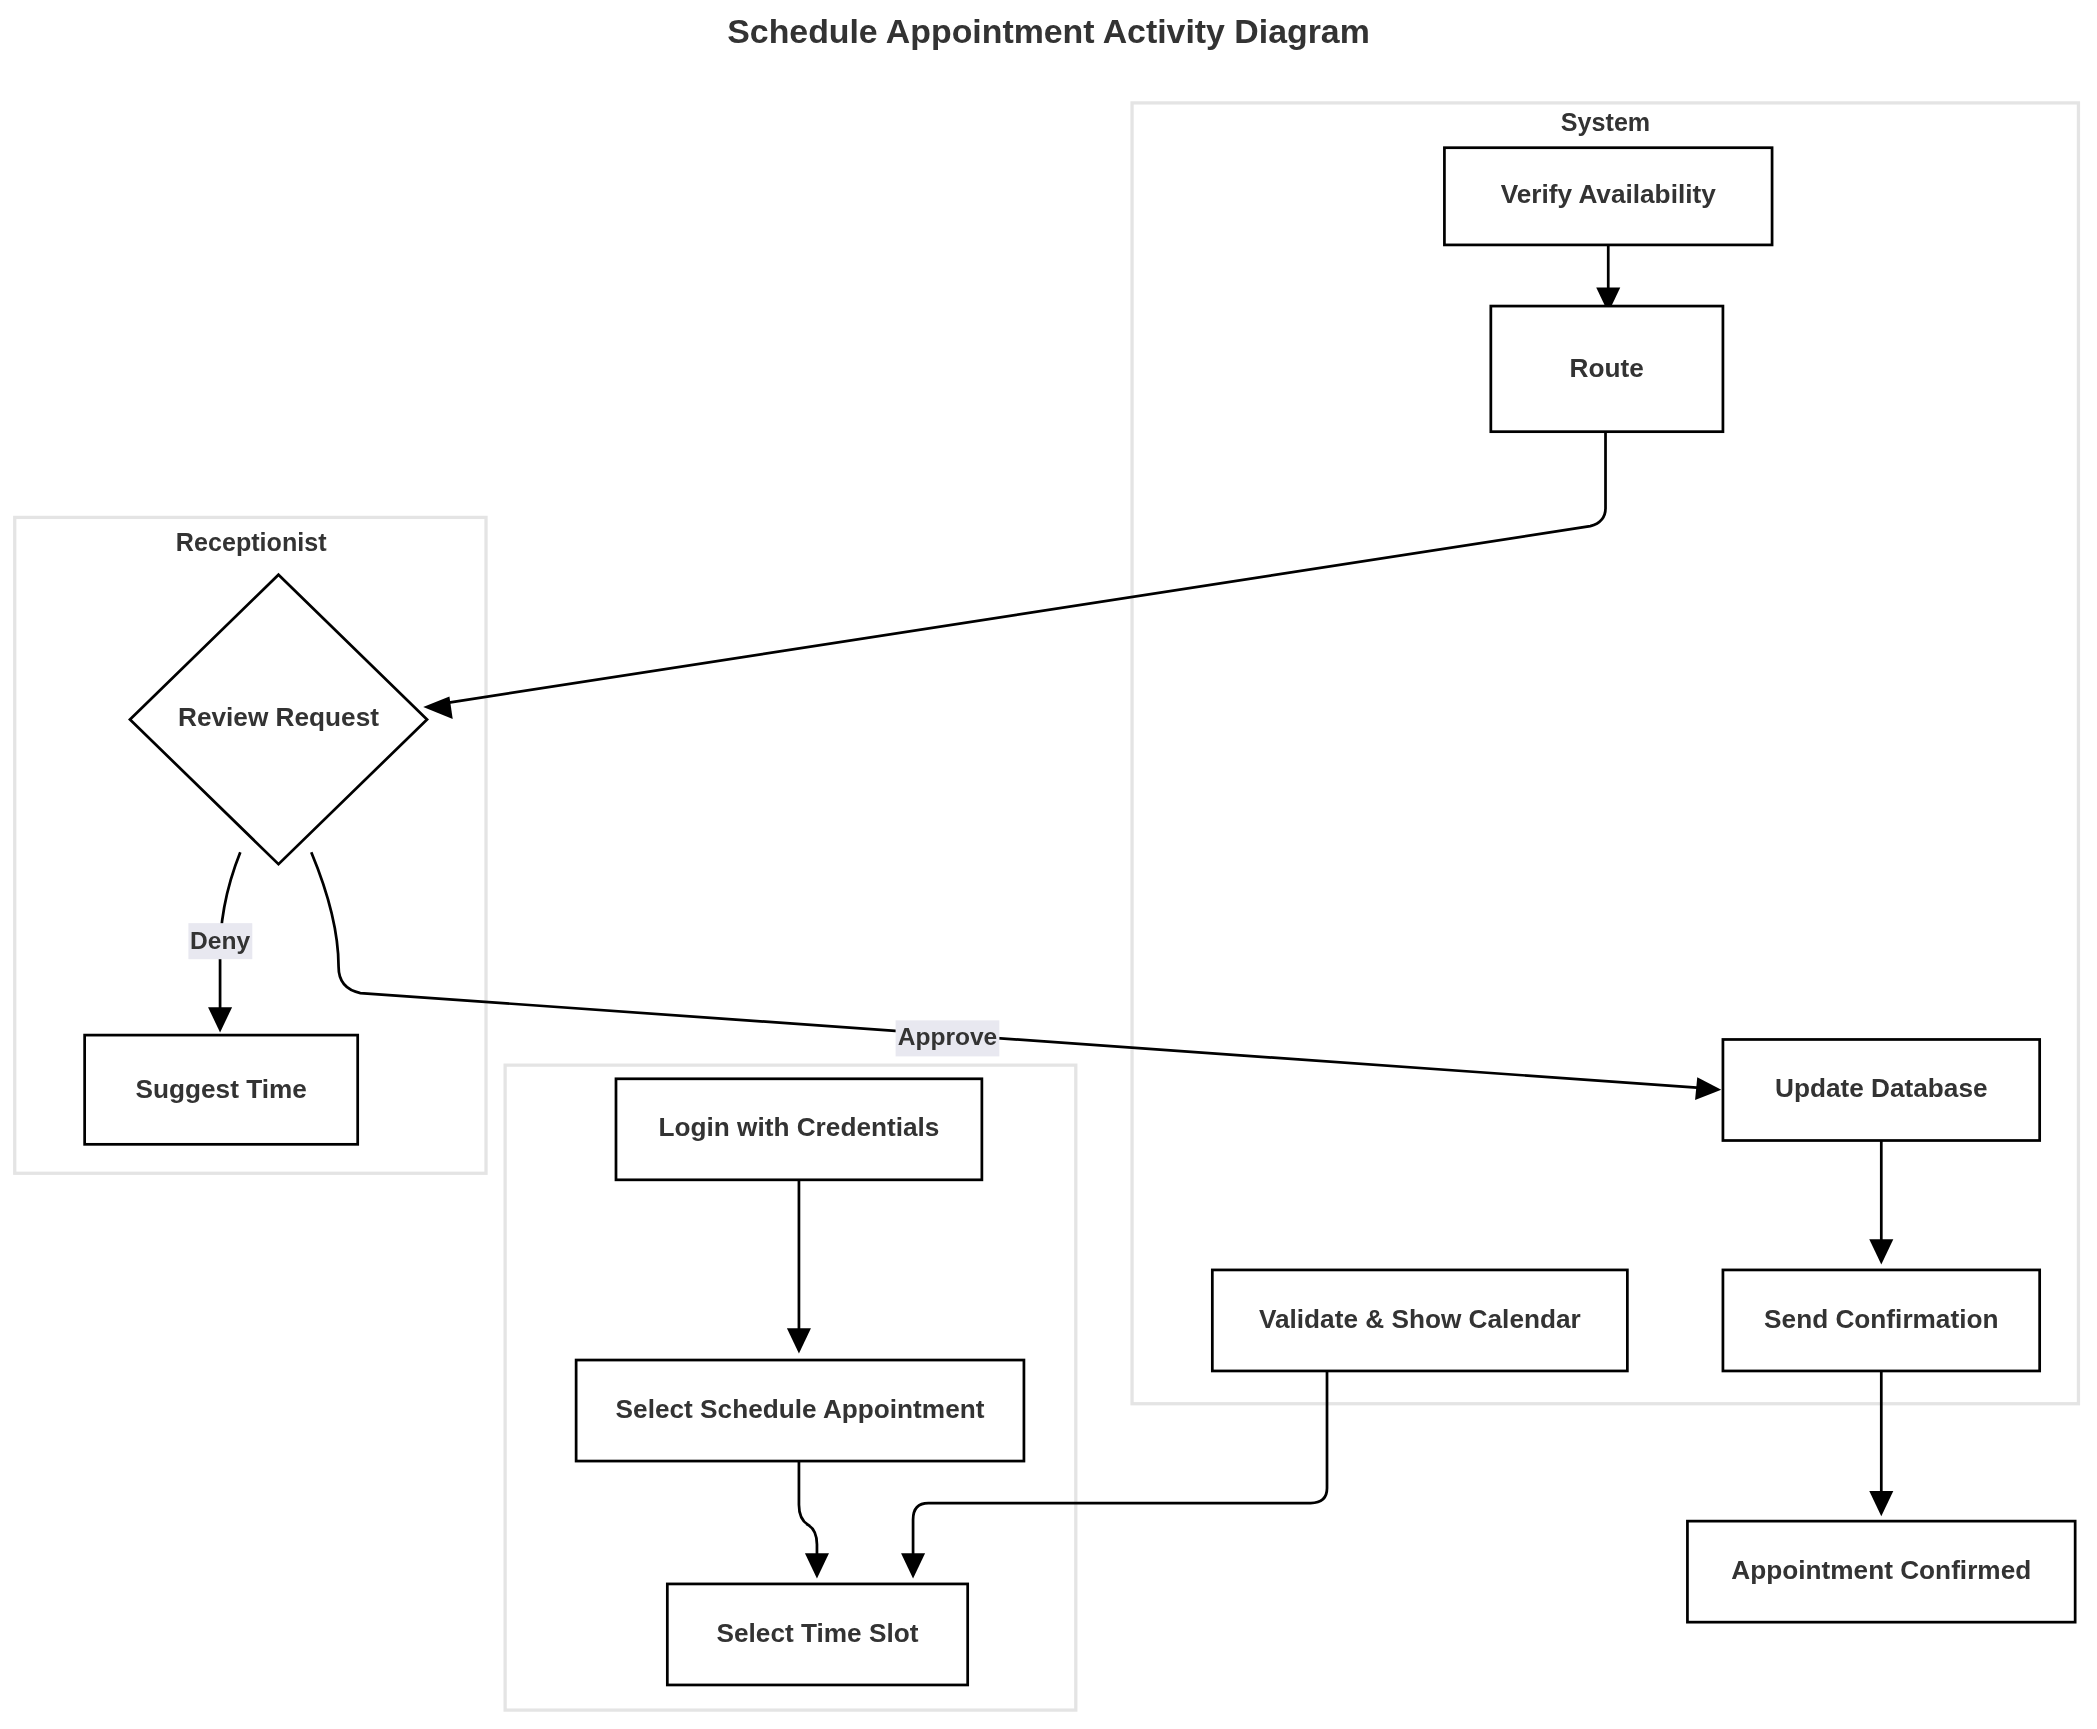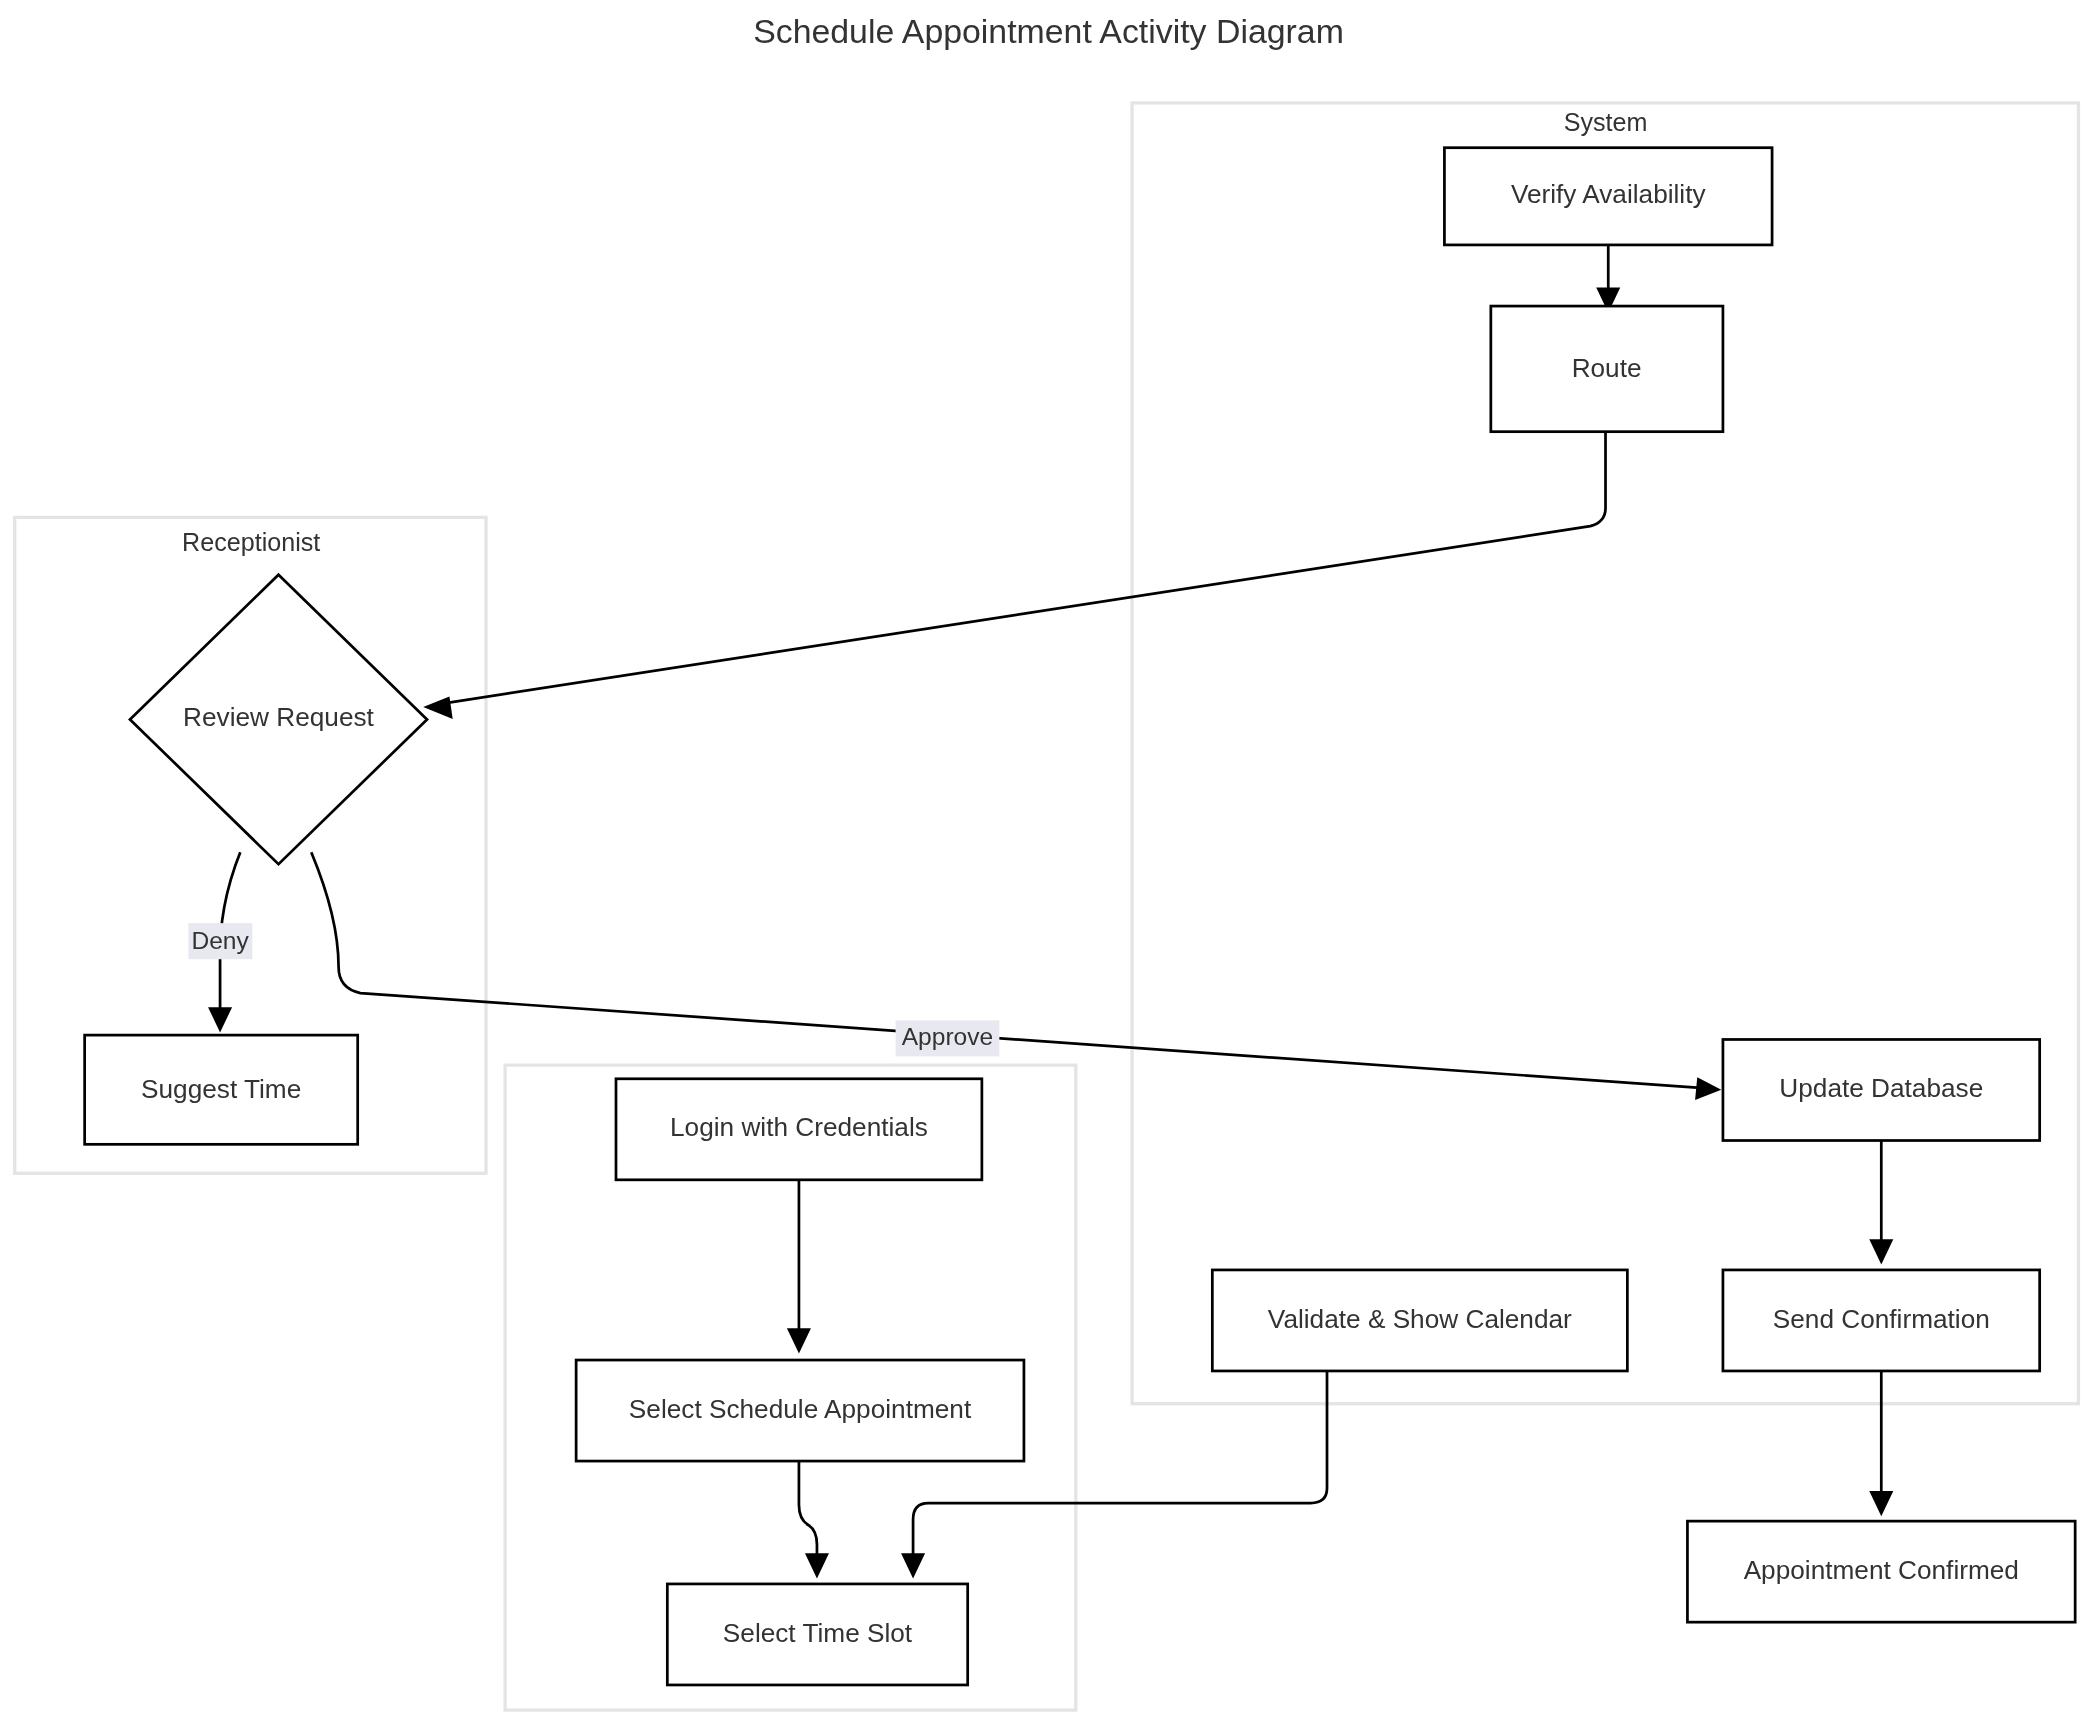--- a/index.html
+++ b/index.html
@@ -1,21 +1,21 @@
 <!DOCTYPE html>
 <html style="font-size:8.7px"><head>
 <meta charset="utf-8">
 <style>
   html,body{margin:0;padding:0;background:#ffffff;}
   body{
     width:2097px;height:1730px;
     font-family:"Liberation Sans","DejaVu Sans",sans-serif;
     overflow:hidden;
   }
-  #canvas{position:relative;width:2097px;height:1730px;background:#ffffff;}
+  #canvas{position:relative;width:2097px;height:1730px;background:#ffffff;font-weight:bold;}
   svg#diagram{position:absolute;top:0;left:0;width:2097px;height:1730px;display:block;}
 
   .diagram-title{
     font-size:62px;
     fill:#333333;
     text-anchor:middle;
     dominant-baseline:middle;
   }
   .group-box{
     fill:#ffffff;

